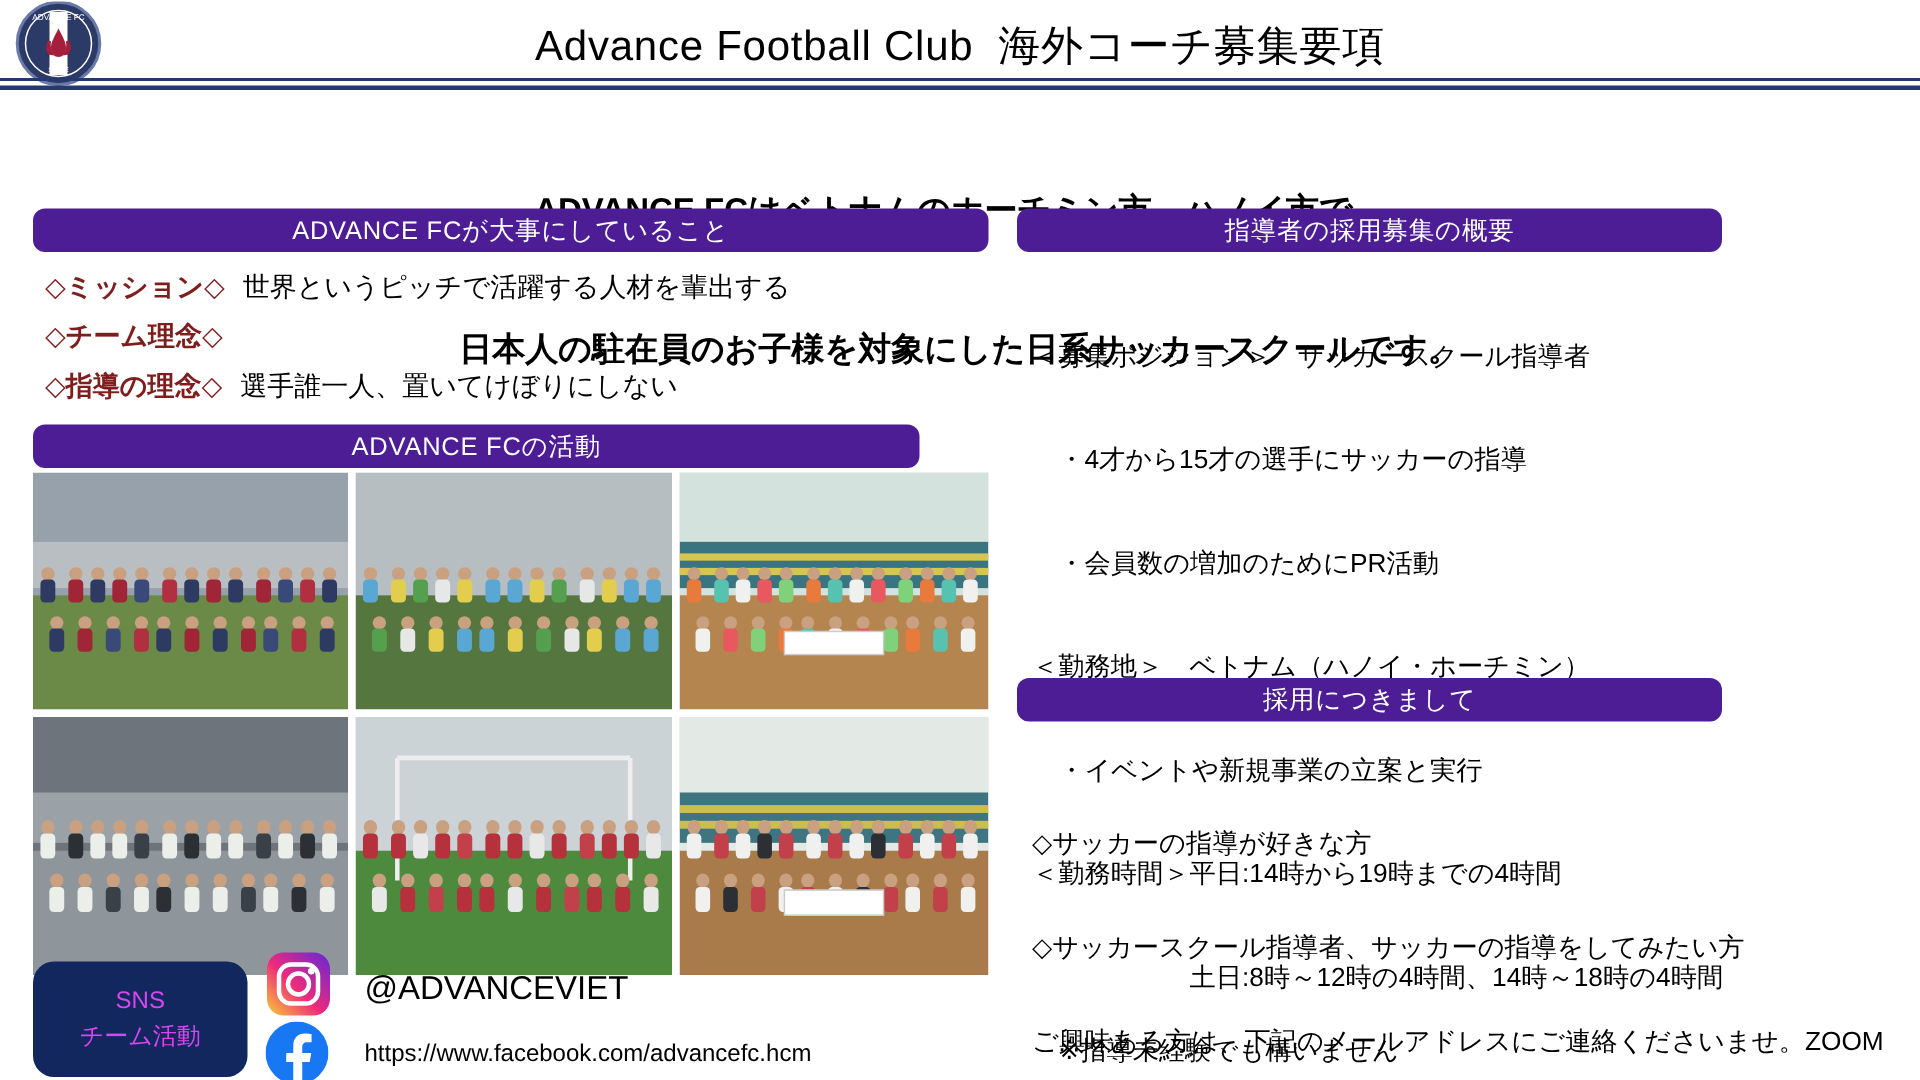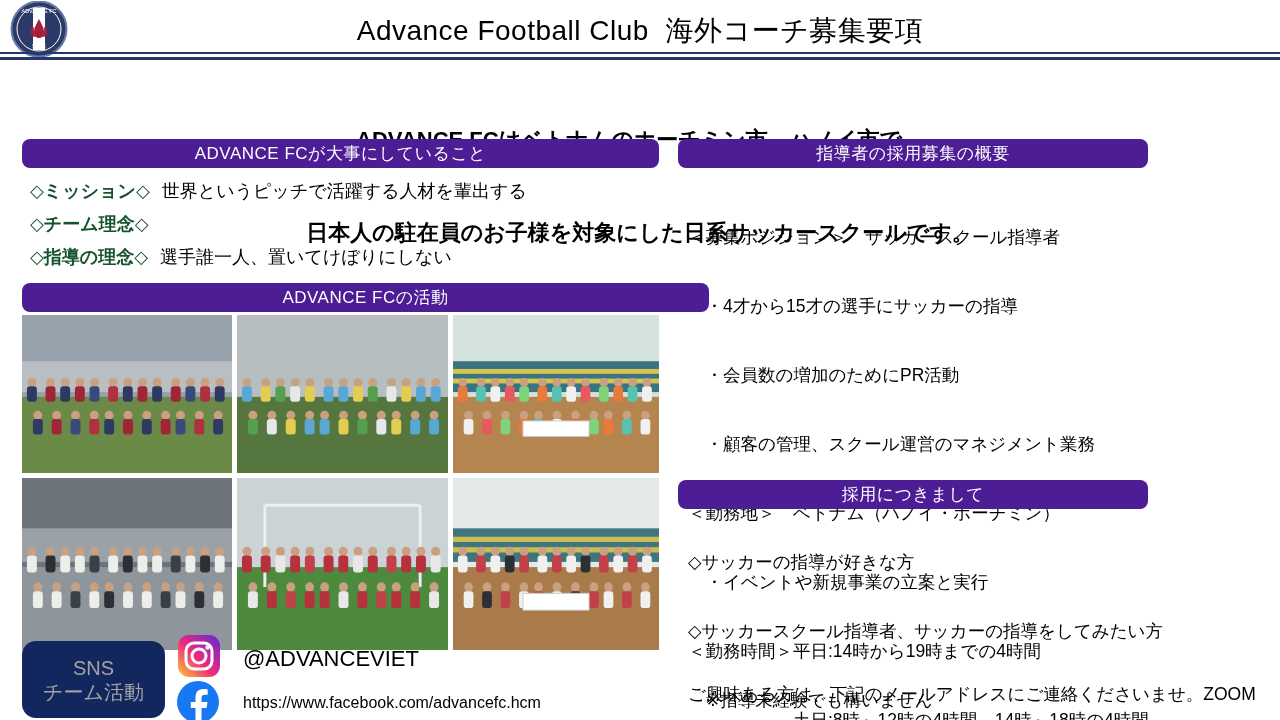--- a/index.html
+++ b/index.html
@@ -8,39 +8,39 @@
     font-family:"Liberation Sans","DejaVu Sans",sans-serif;color:#000;
   }
   .abs{position:absolute;}
   
   .page-title{top:12px;left:0;width:1280px;text-align:center;font-size:28px;letter-spacing:.5px;white-space:pre;}
   .title-divider{top:52px;left:0;width:1280px;height:3px;border-top:2px solid #27386f;border-bottom:3px solid #27386f;}
   .subtitle{top:62px;left:0;width:1280px;text-align:center;font-weight:bold;font-size:22px;line-height:31px;white-space:pre;}
   
   .bar{background:#4c1d95;color:#fff;border-radius:8px;display:flex;align-items:center;justify-content:center;font-size:17px;letter-spacing:.5px;}
   .bar-values{left:22px;top:139px;width:637px;height:29px;}
-  .bar-activities{left:22px;top:283px;width:687px;height:29px;}
+  .bar-activities{left:22px;top:283px;width:591px;height:29px;}
   .bar-overview{left:678px;top:139px;width:470px;height:29px;}
-  .bar-hiring{left:678px;top:480px;width:470px;height:29px;}
+  .bar-hiring{left:678px;top:452px;width:470px;height:29px;}
   
   .values-list{left:30px;top:174px;width:625px;}
   .value-row{height:33px;display:flex;align-items:center;font-size:18px;white-space:pre;}
-  .value-label{color:#14532d;font-weight:bold;margin-right:12px;}
+  .value-label{color:#7f1d1d;font-weight:bold;margin-right:12px;}
   
   .photo-grid{left:22px;top:315px;width:637px;height:335px;display:grid;grid-template-columns:210px 211px 206px;grid-template-rows:158px 172px;gap:5px 5px;}
   .photo{overflow:hidden;background:#dfe3e6;}
   .photo svg{display:block;}
   
   .text-block{font-size:17.5px;line-height:23px;white-space:pre;}
   .overview-block{left:688px;top:180px;width:560px;}
   .hiring-block{left:688px;top:505px;width:560px;}
   .contact-block{left:688px;top:637px;width:575px;}
   
-  .sns-box{left:22px;top:641px;width:143px;height:77px;background:#12275e;border-radius:14px;color:#a3a3a3;
-    display:flex;flex-direction:column;align-items:center;justify-content:center;font-size:20px;line-height:24px;}
+  .sns-box{left:22px;top:641px;width:143px;height:77px;background:#12275e;border-radius:14px;color:#d946ef;
+    display:flex;flex-direction:column;align-items:center;justify-content:center;font-size:16px;line-height:24px;}
   .ig-icon{left:177px;top:634px;width:44px;height:44px;}
   .fb-icon{left:177px;top:681px;width:42px;height:42px;}
   .sns-handle{left:243px;top:646px;font-size:22px;}
   .sns-url{left:243px;top:694px;font-size:16px;}
   .logo{left:10px;top:1px;width:58px;height:58px;}
 </style>
 </head>
 <body>
 
 <div class="abs logo">
@@ -421,21 +421,20 @@
         <rect x="72" y="110" width="68" height="16" fill="#ffffff" stroke="#cccccc"></rect>
       </svg>
     </div>
 </div>
 
 <div class="abs bar bar-overview">指導者の採用募集の概要</div>
 <div class="abs text-block overview-block">
   <div>＜募集ポジション＞　サッカースクール指導者</div>
   <div>　・4才から15才の選手にサッカーの指導</div>
   <div>　・会員数の増加のためにPR活動</div>
-  <div>　・顧客の管理、スクール運営のマネジメント業務</div>
   <div>＜勤務地＞　ベトナム（ハノイ・ホーチミン）</div>
   <div>　・イベントや新規事業の立案と実行</div>
   <div>＜勤務時間＞平日:14時から19時までの4時間</div>
   <div>　　　　　　土日:8時～12時の4時間、14時～18時の4時間</div>
   
   
   
   
 </div>
 

